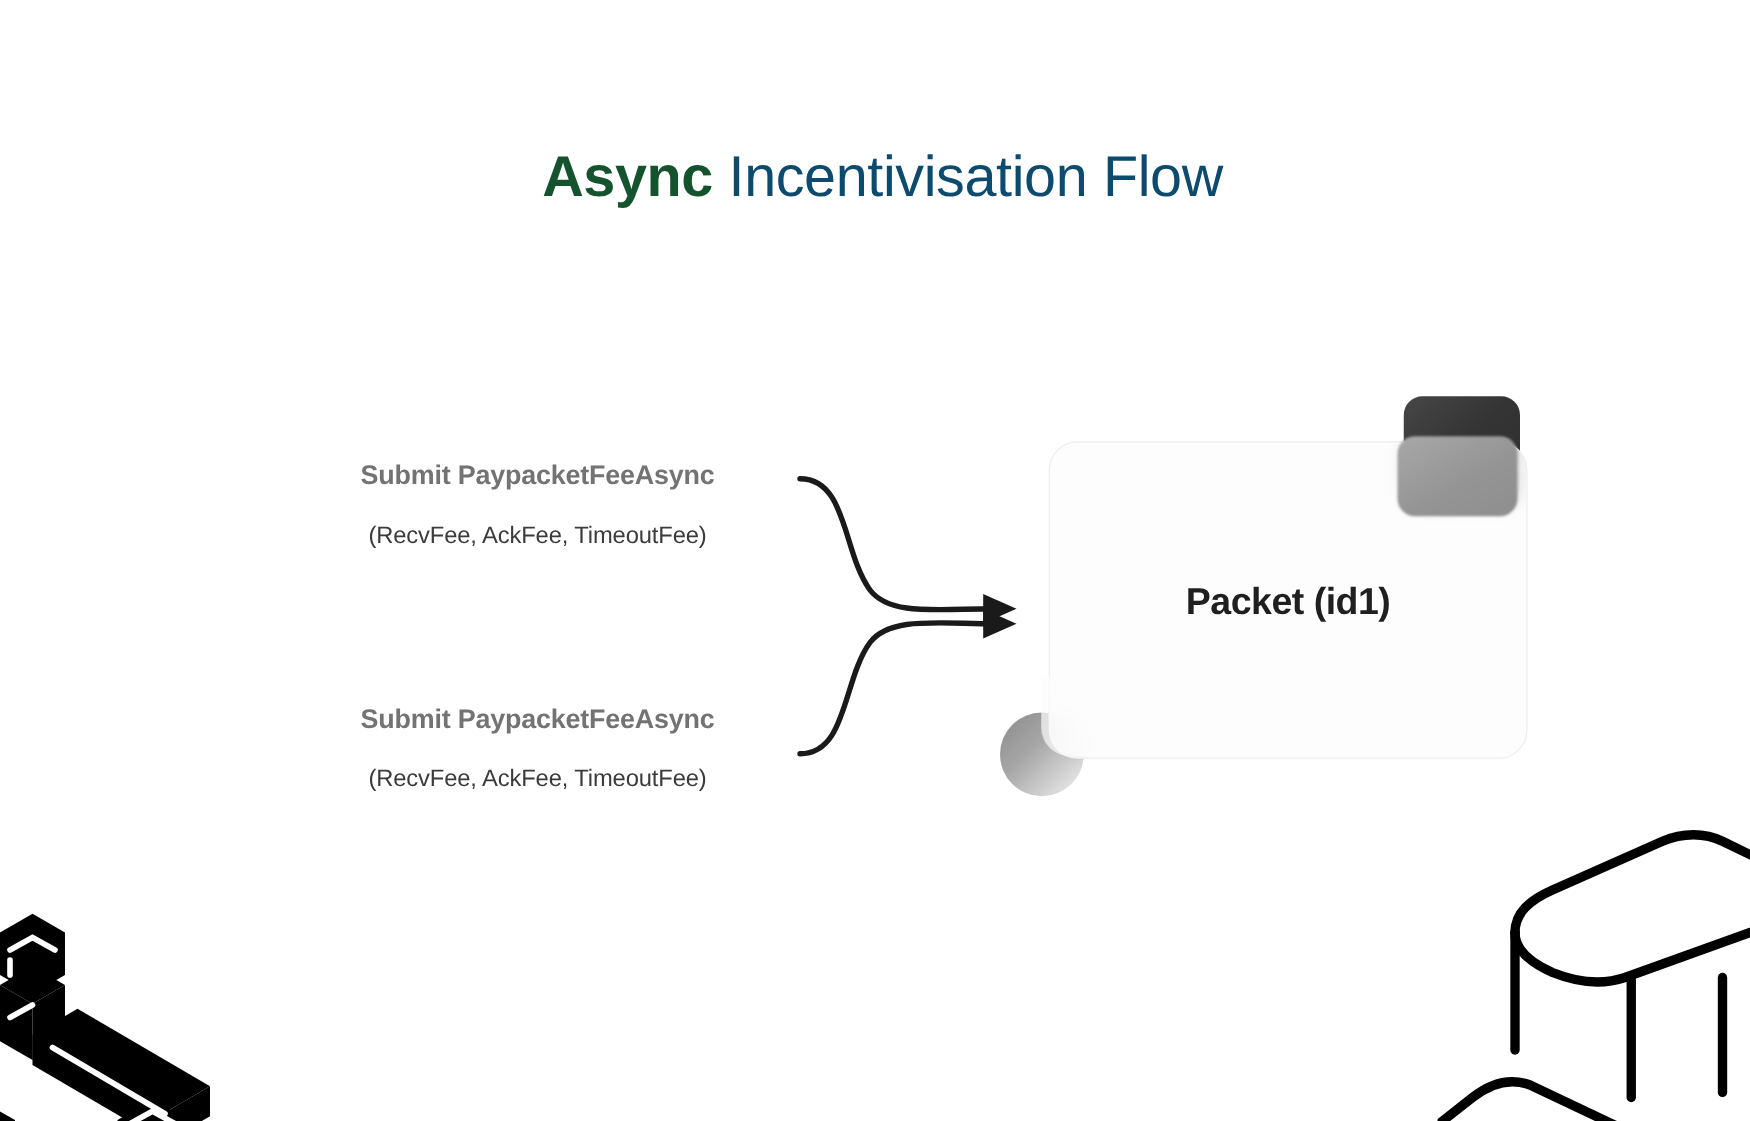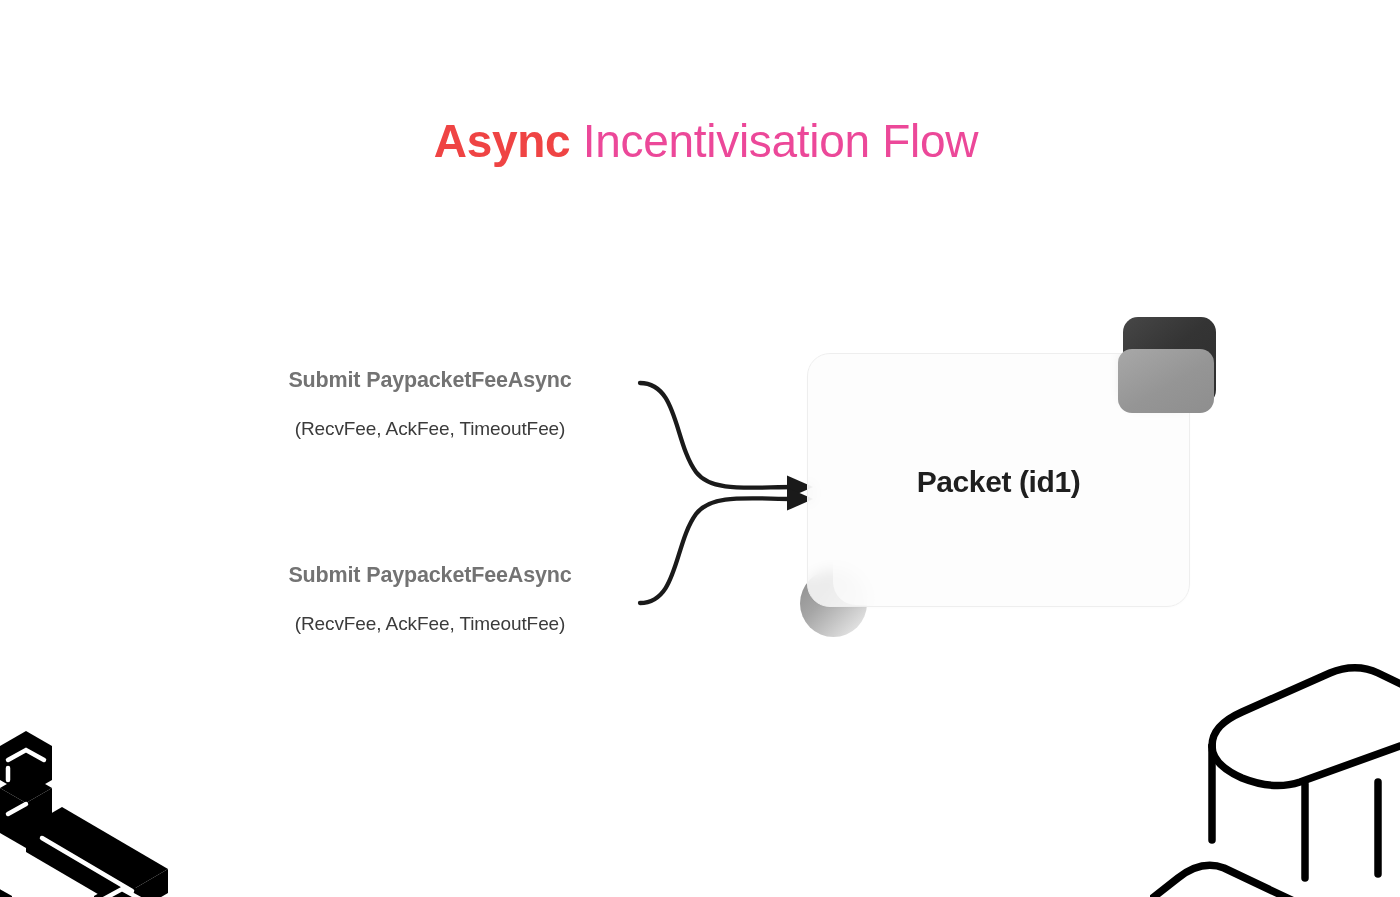--- a/index.html
+++ b/index.html
@@ -29,26 +29,26 @@
     text-align: center;
     font-size: 46px;
     line-height: 66px;
     letter-spacing: -0.3px;
     color: #2a2a2a;
     font-weight: 400;
     white-space: nowrap;
   }
   .slide-title .t-strong {
     font-weight: 700;
-    color: #ef4444;
+    color: #14532d;
     margin-left: 12px;
   }
   .slide-title .t-rest {
     font-weight: 400;
-    color: #ec4899;
+    color: #0c4a6e;
   }
 
   
   .flow-label {
     position: absolute;
     width: 420px;
     text-align: center;
   }
   .flow-label.top  { left: 220px; top: 366px; }
   .flow-label.bottom { left: 220px; top: 561px; }
@@ -77,21 +77,21 @@
     left: 600px;
     top: 350px;
     width: 260px;
     height: 290px;
     overflow: visible;
   }
 
   
   .packet-card {
     position: absolute;
-    left: 807px;
+    left: 839px;
     top: 353px;
     width: 381px;
     height: 252px;
     border-radius: 23px;
     background: rgba(252,252,252,0.82);
     border: 1px solid #eeeeee;
     box-shadow: 0 1px 2px rgba(0,0,0,0.015);
     backdrop-filter: blur(7px);
     -webkit-backdrop-filter: blur(7px);
     z-index: 3;

